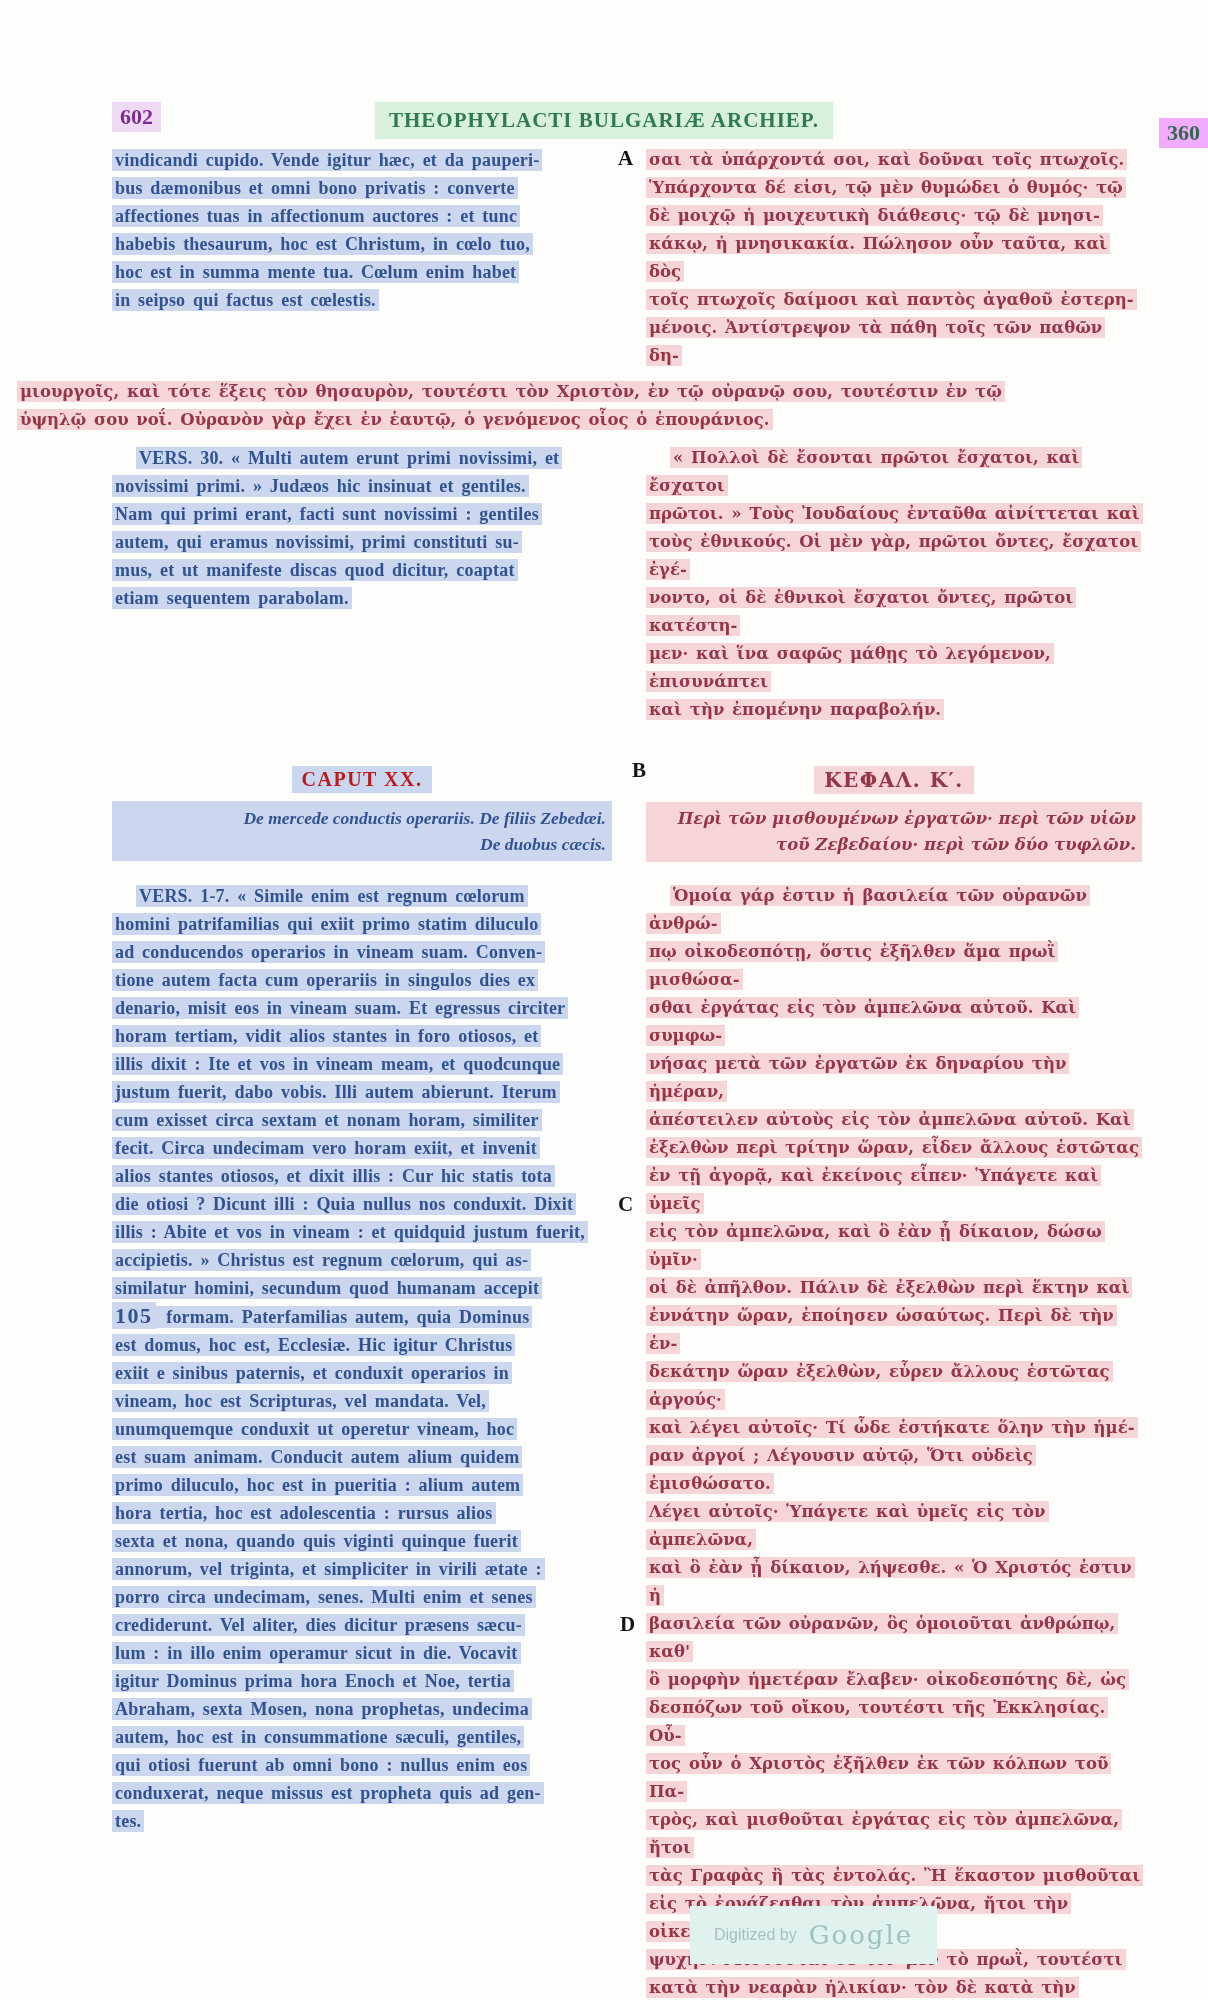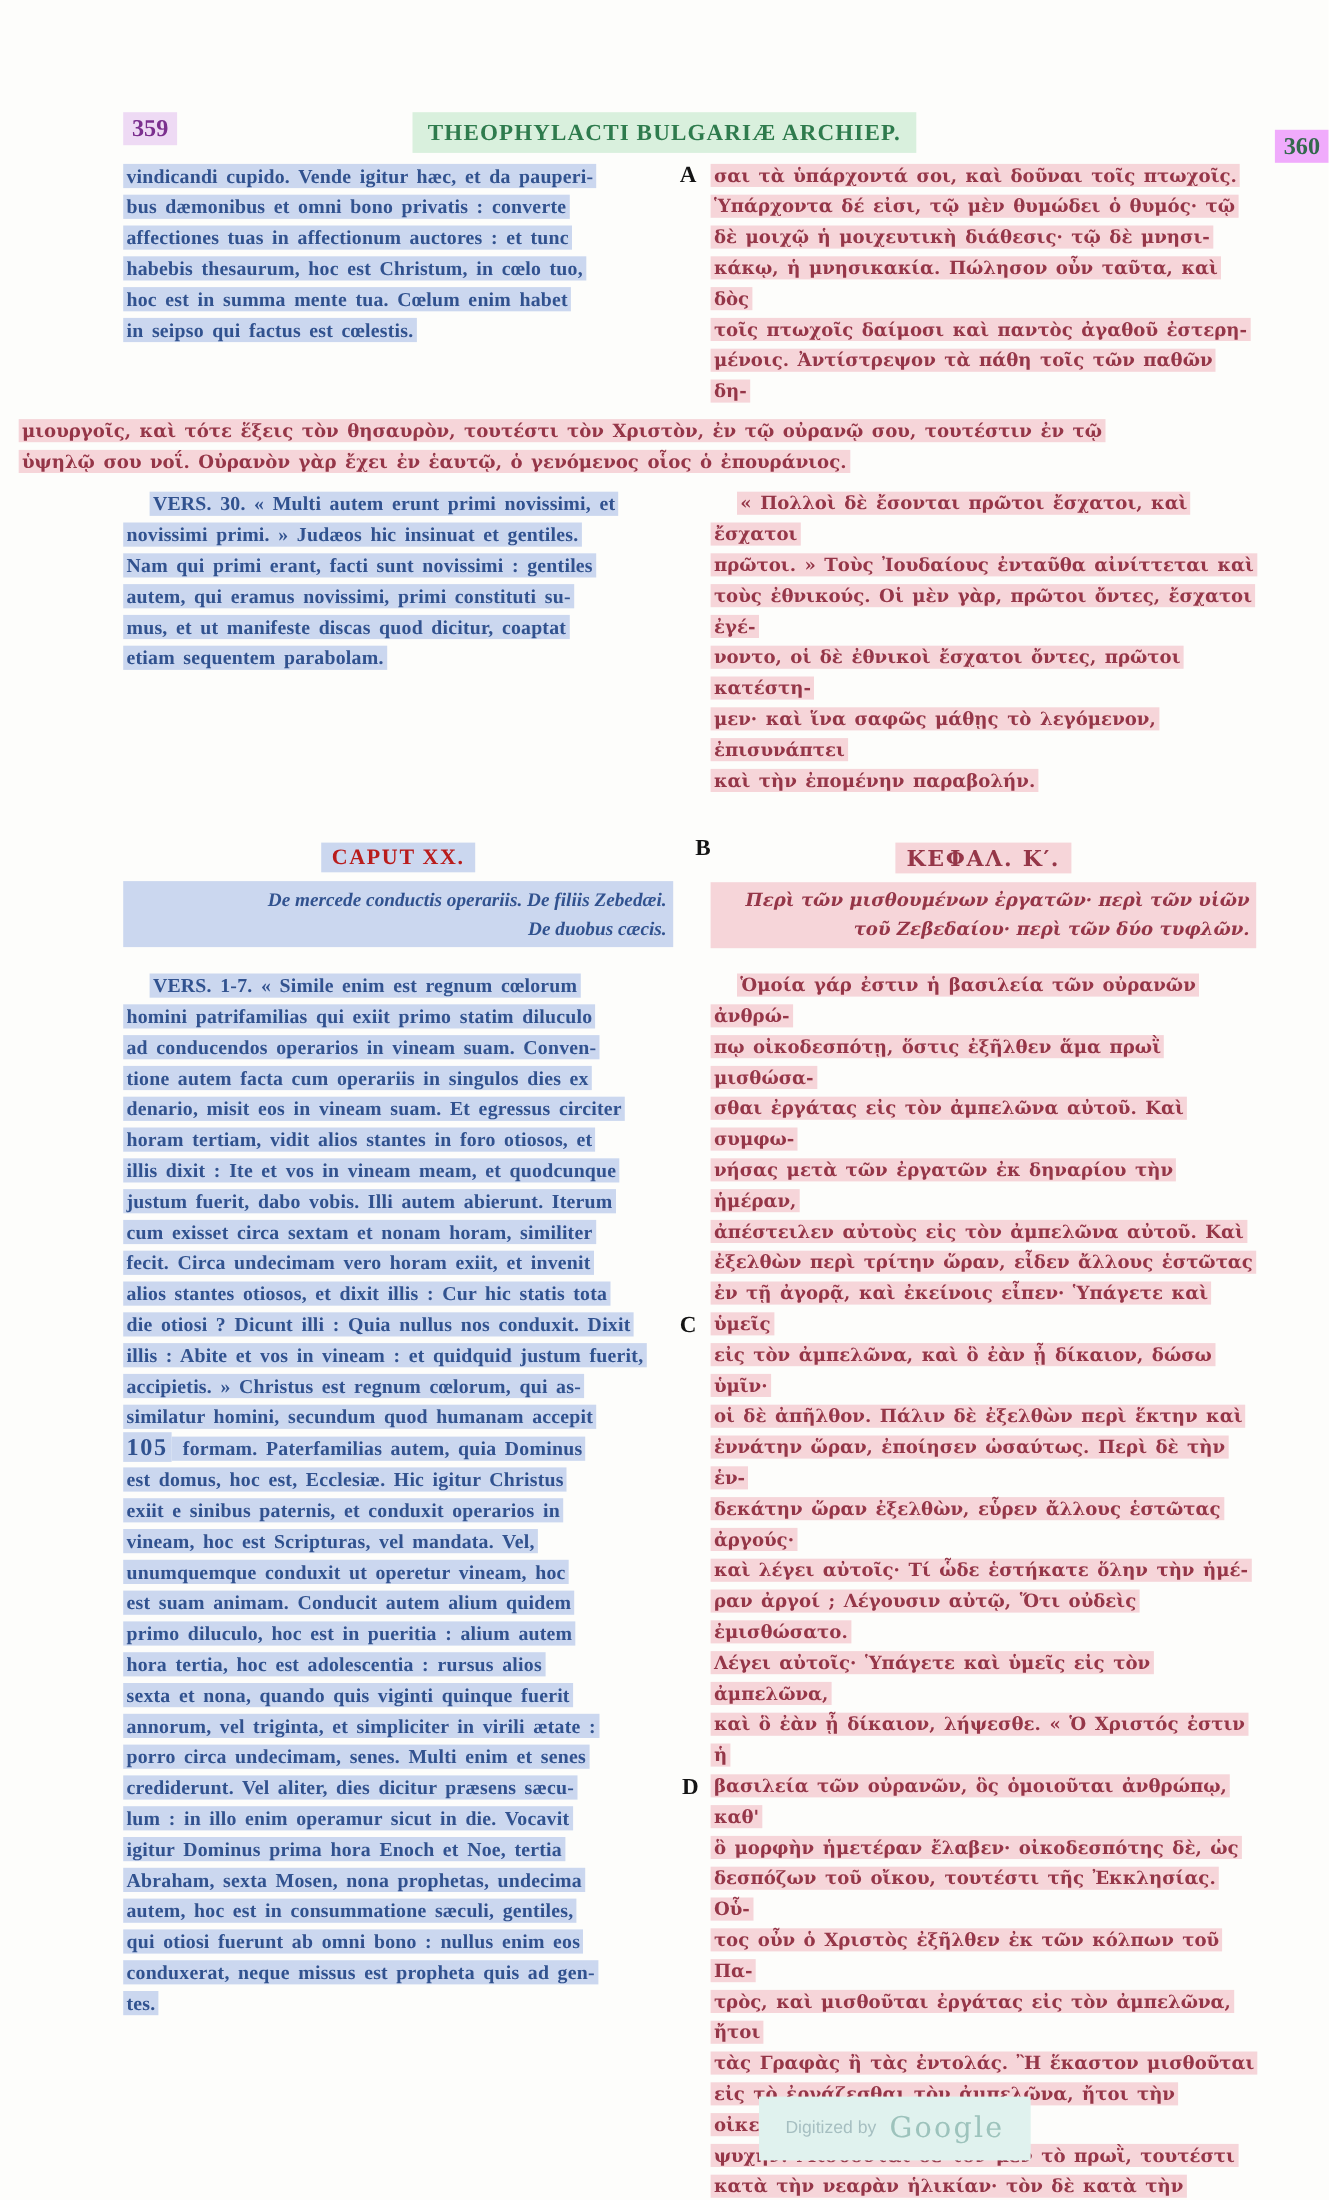--- a/index.html
+++ b/index.html
@@ -56,21 +56,21 @@
               display:flex;align-items:center;gap:12px;}
   .digitized{font-family:"Liberation Sans",sans-serif;font-size:16px;color:#a6bfc1;}
   .google{font-family:"DejaVu Serif",serif;font-size:26px;color:#9dc3bc;letter-spacing:2px;}
 </style>
 </head>
 <body>
 
 <div class="page">
 
   <div class="header">
-    <span class="pn pn-left">359</span>
+    <span class="pn pn-left">602</span>
     <span class="running-title">THEOPHYLACTI BULGARIÆ ARCHIEP.</span>
     <span class="pn pn-right">360</span>
   </div>
 
   <div class="row mt6">
     <div class="col-l">
       <p class="para"><span class="lat">vindicandi cupido. Vende igitur hæc, et da pauperi-
 bus dæmonibus et omni bono privatis : converte
 affectiones tuas in affectionum auctores : et tunc
 habebis thesaurum, hoc est Christum, in cœlo tuo,

